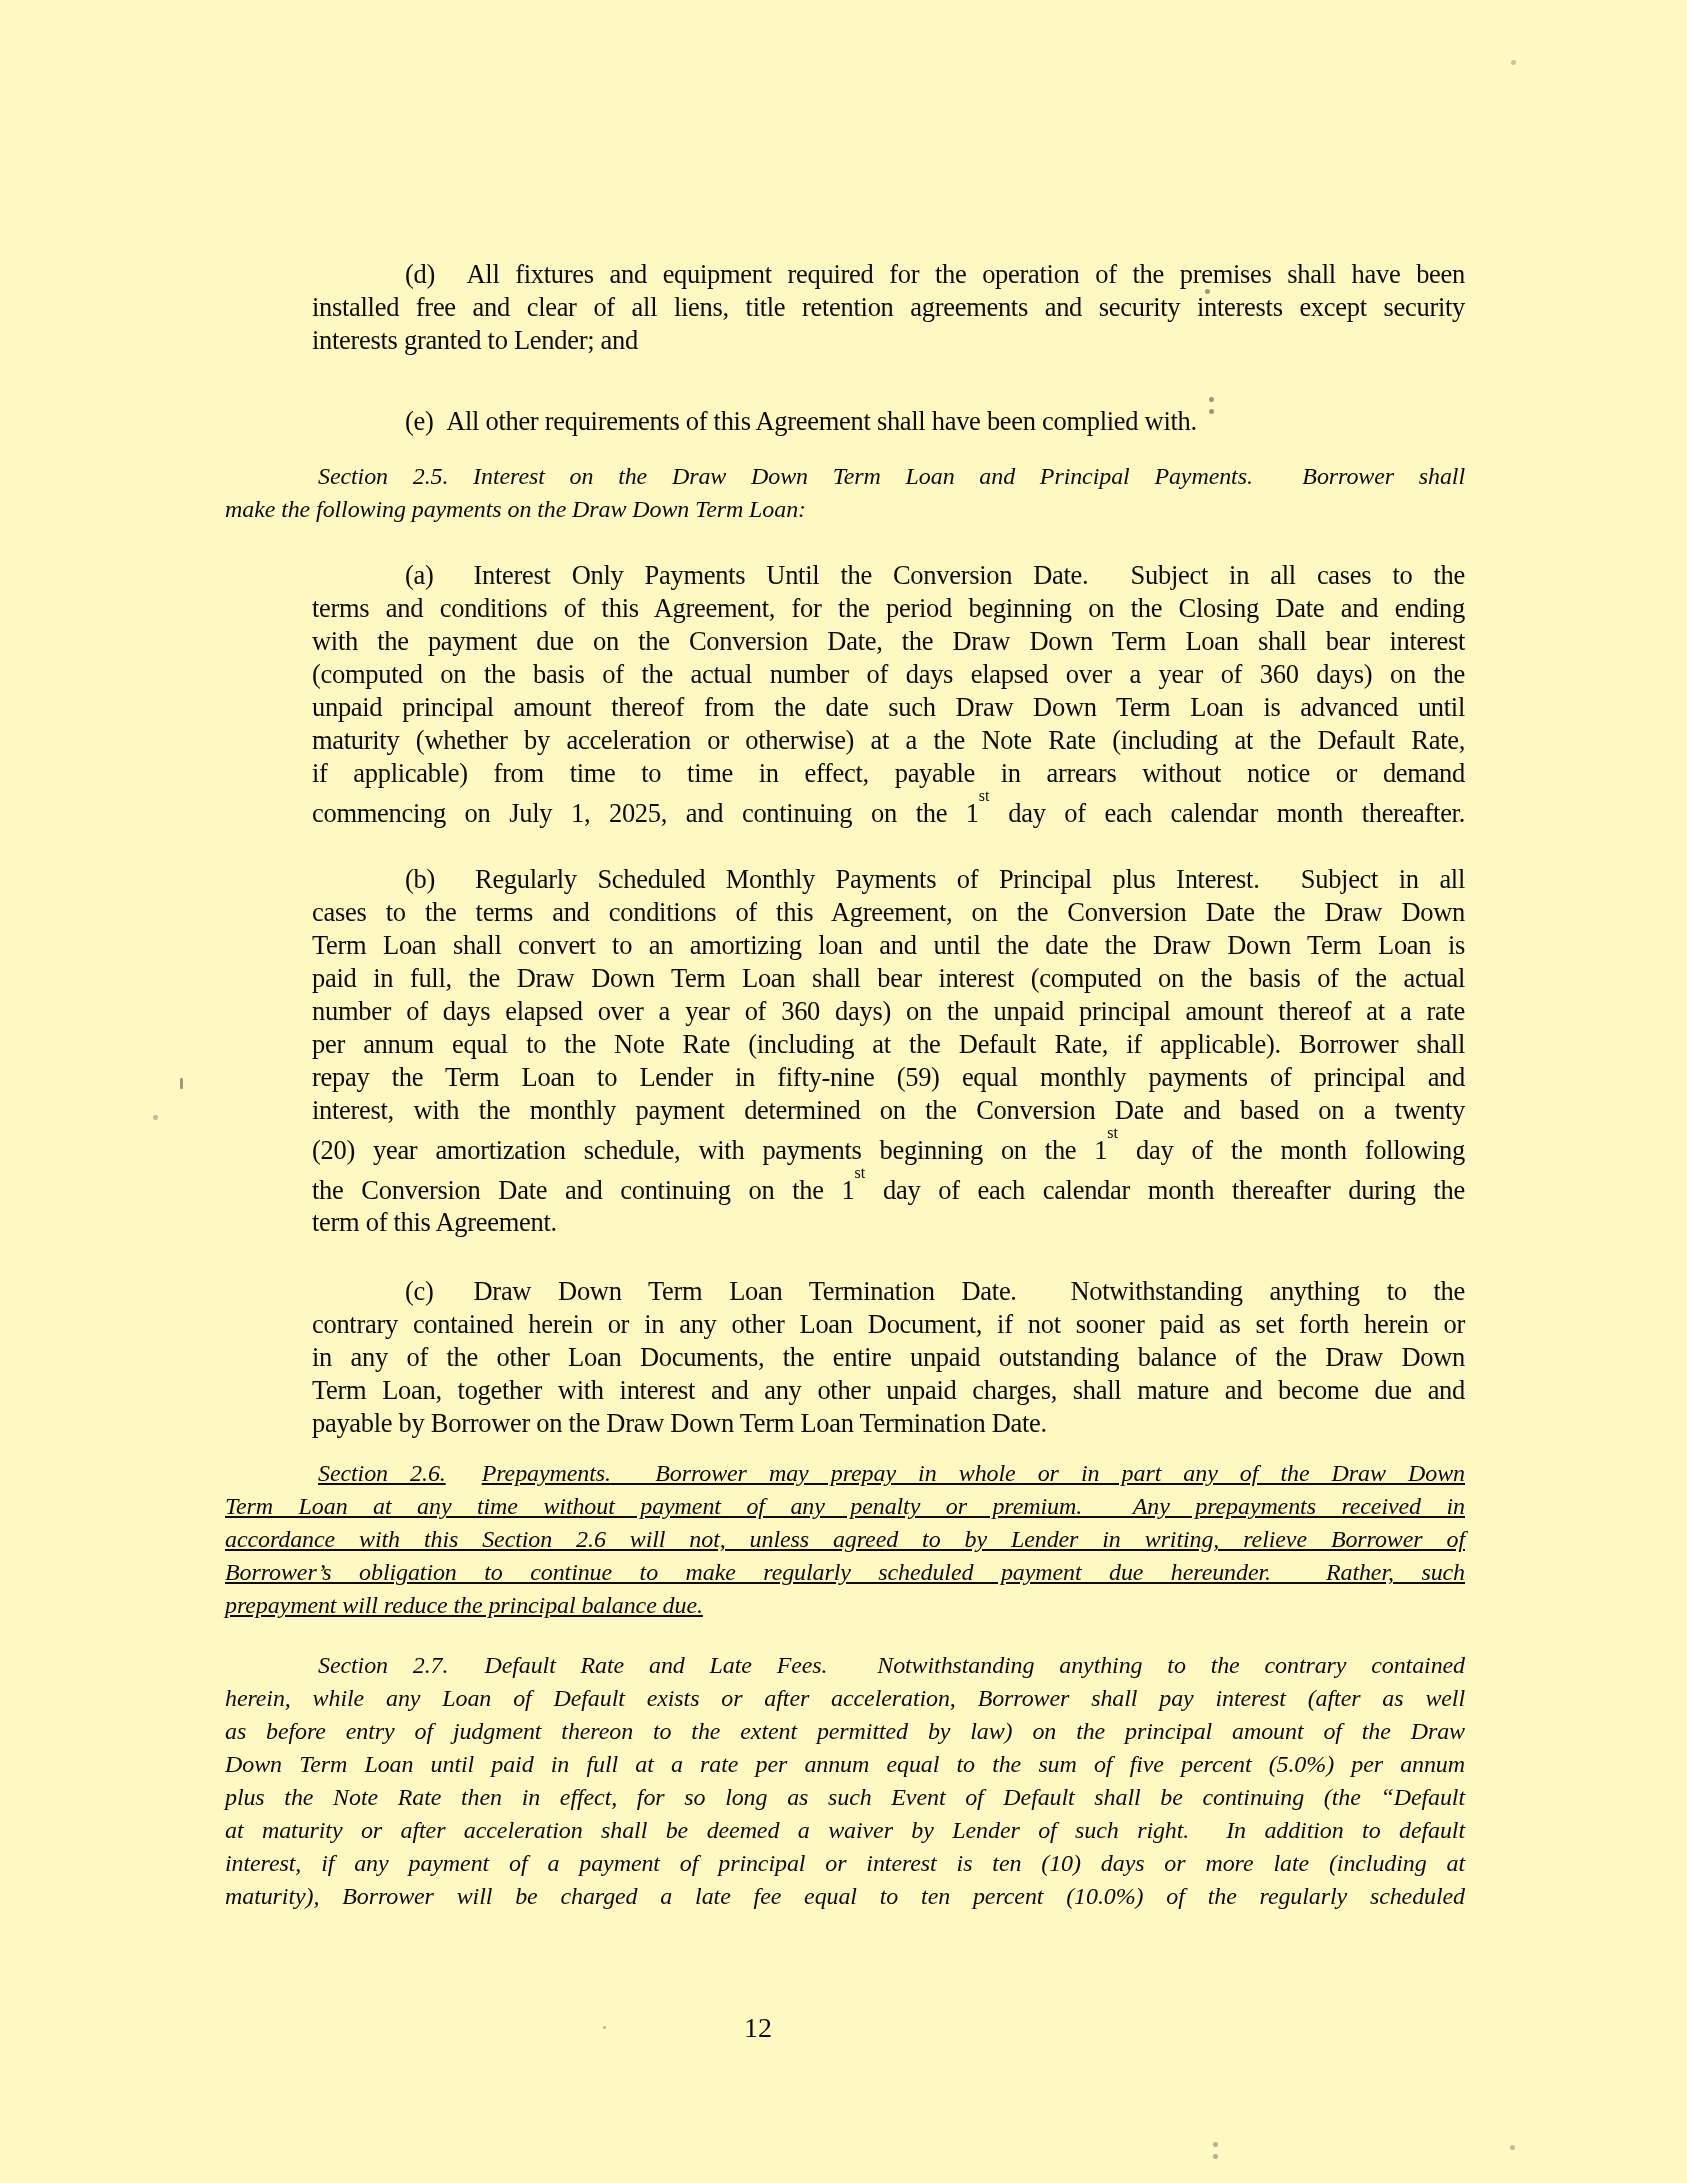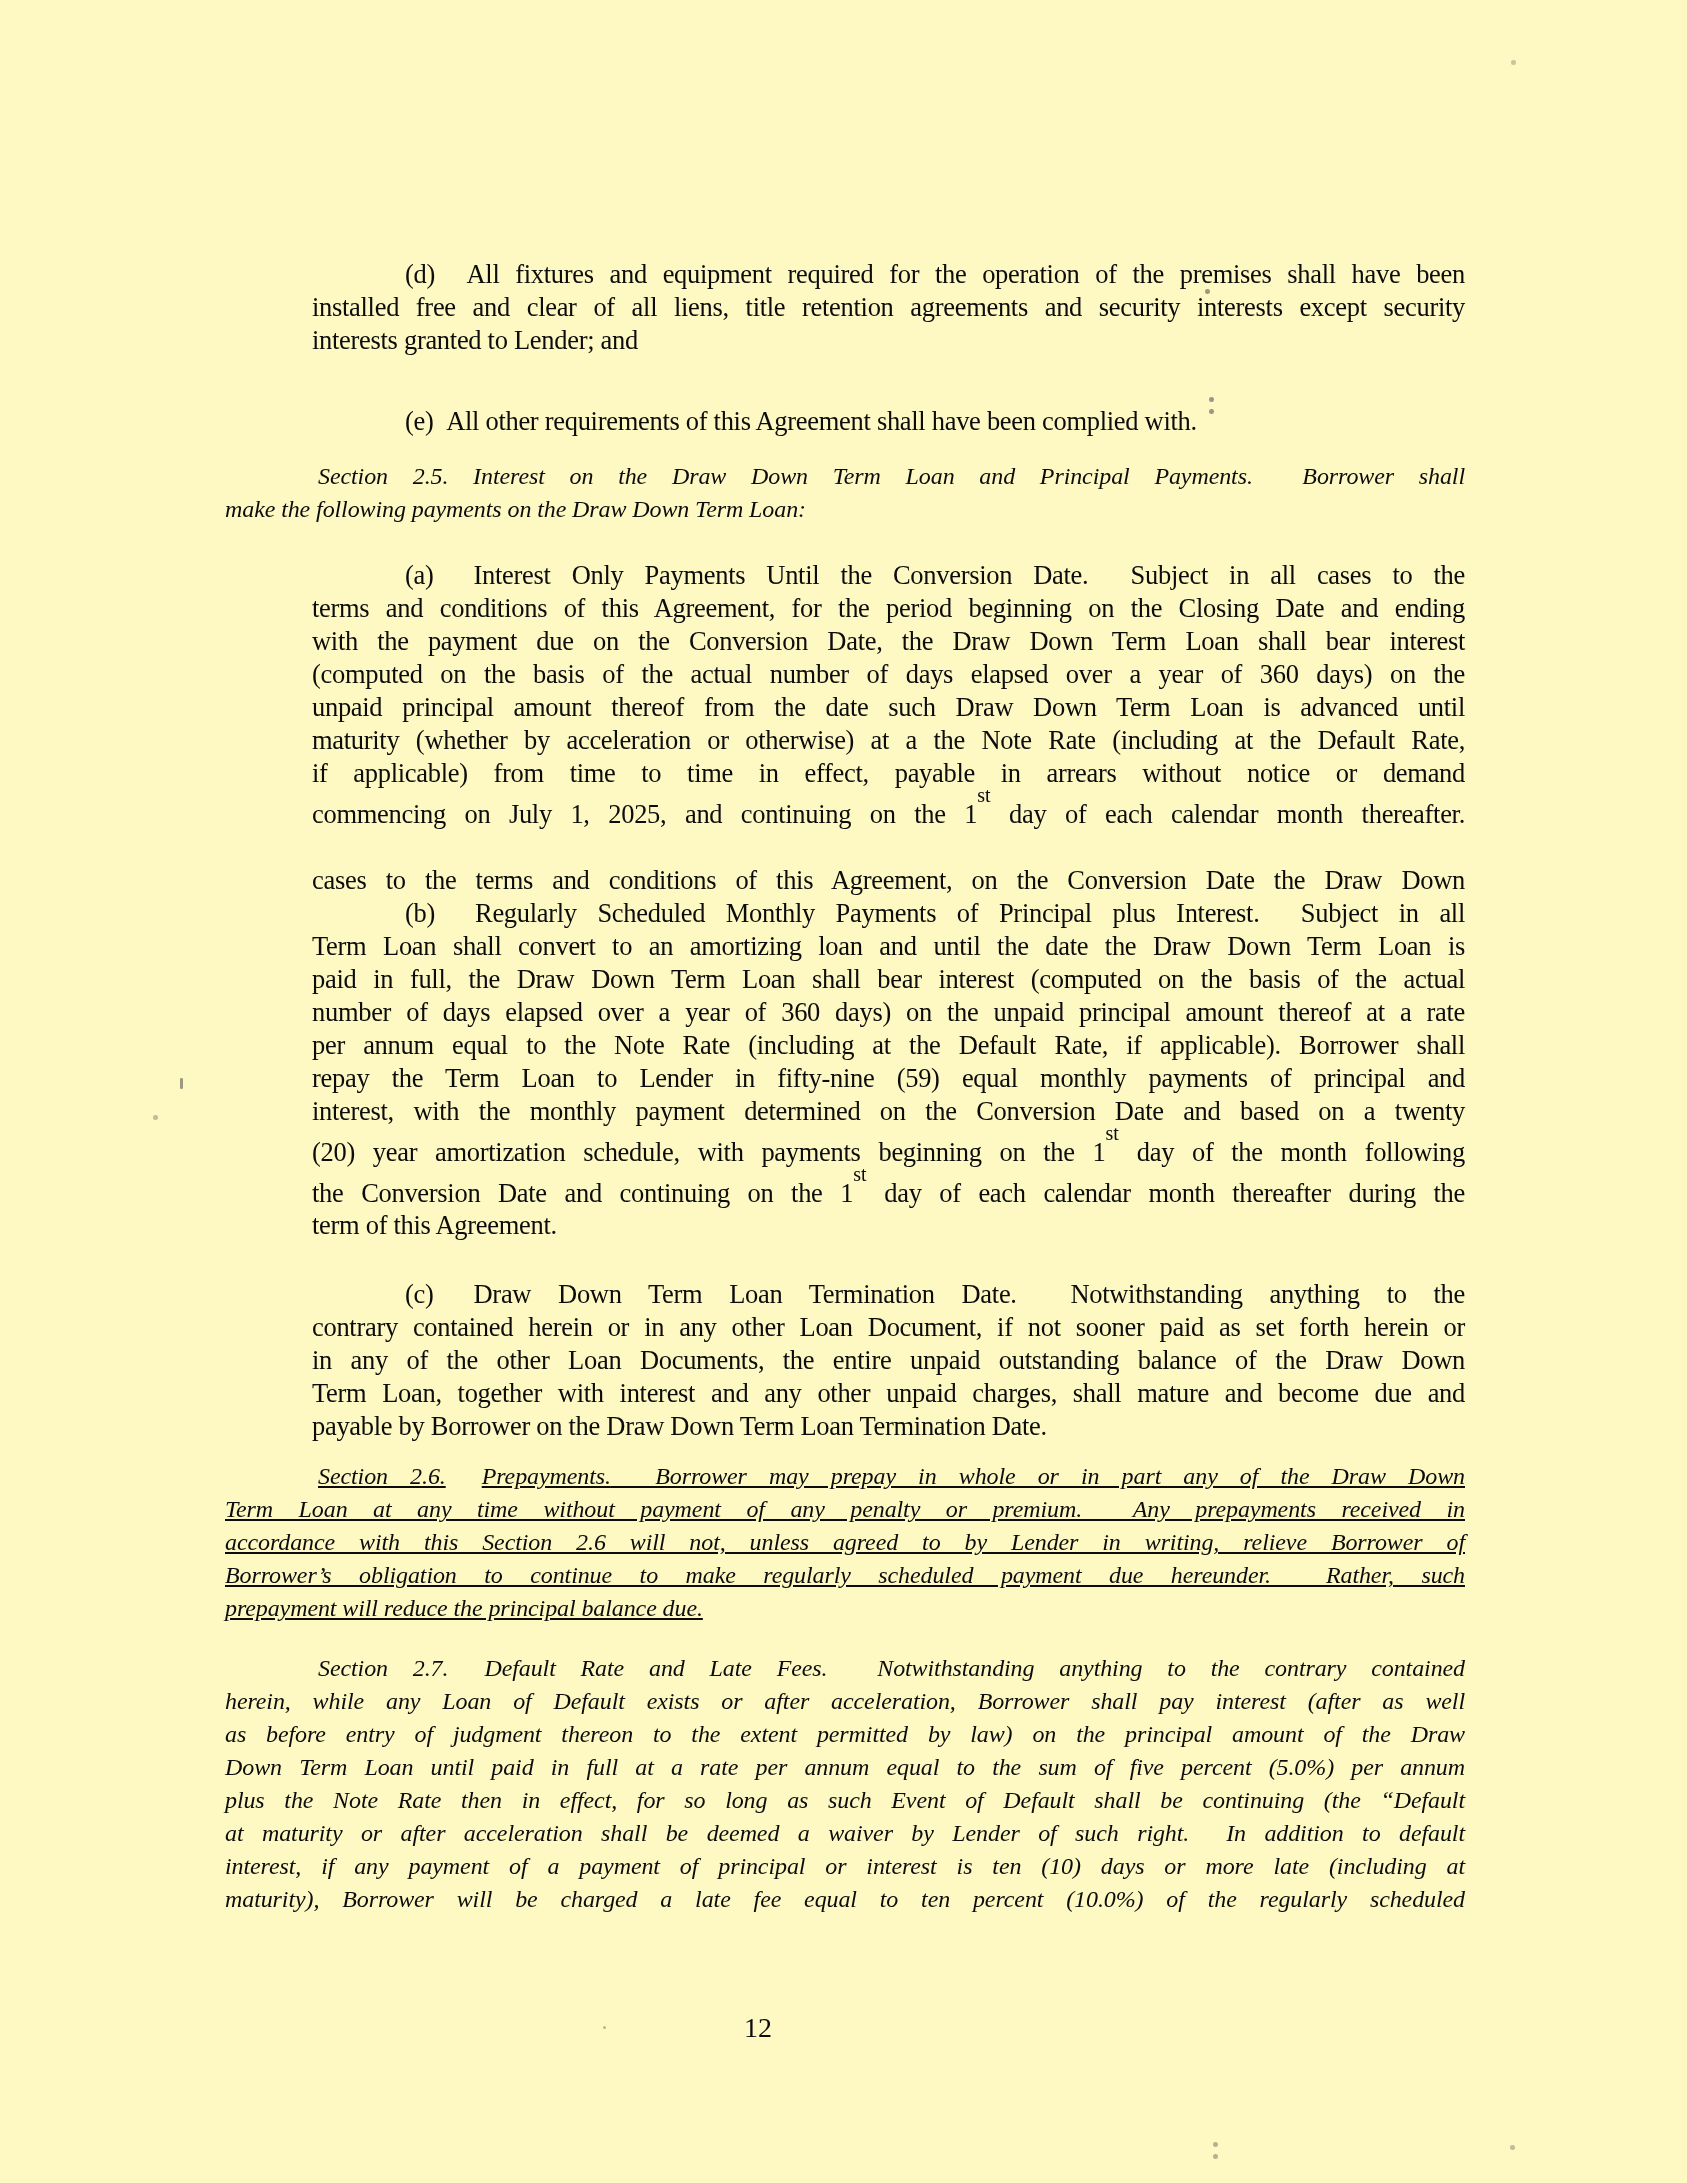--- a/index.html
+++ b/index.html
@@ -30,21 +30,21 @@
   .lp { margin-left:87px; width:1153px; }       
   .ln { text-align:justify; text-align-last:justify; }
   .ln.left { text-align-last:left; }
   .fi { text-indent:93px; }                      
   .u {
     text-decoration-thickness:2.6px;
     text-underline-offset:5.3px;
   }
   .tab { display:inline-block; width:40px; }
   .tab-s { display:inline-block; width:36px; }
-  .sup { font-size:20px; position:relative; top:-10.6px; letter-spacing:0; }
+  .sup { font-size:16px; position:relative; top:-10.6px; letter-spacing:0; }
   .mt-e  { margin-top:48px; }
   .mt-25 { margin-top:22px; }
   .mt-a  { margin-top:33px; }
   .mt-b  { margin-top:33px; }
   .mt-c  { margin-top:36px; }
   .mt-26 { margin-top:17px;text-decoration:underline; }
   .mt-27 { margin-top:26.5px; }
   .pageno {
     position:absolute;
     left:715px; top:2011px; width:86px;
@@ -89,22 +89,22 @@
       <div class="ln">terms and conditions of this Agreement, for the period beginning on the Closing Date and ending</div>
       <div class="ln">with the payment due on the Conversion Date, the Draw Down Term Loan shall bear interest</div>
       <div class="ln">(computed on the basis of the actual number of days elapsed over a year of 360 days) on the</div>
       <div class="ln">unpaid principal amount thereof from the date such Draw Down Term Loan is advanced until</div>
       <div class="ln">maturity (whether by acceleration or otherwise) at a the Note Rate (including at the Default Rate,</div>
       <div class="ln">if applicable) from time to time in effect, payable in arrears without notice or demand</div>
       <div class="ln"><span>commencing on July 1, 2025, and continuing on the 1</span><sup class="sup">st</sup><span> day of each calendar month thereafter.</span></div>
     </div>
 
     <div class="roman lp mt-b">
+      <div class="ln fi"><span>(b)</span><span class="tab"></span><span class="u">Regularly Scheduled Monthly Payments of Principal plus Interest.</span><span>&nbsp; Subject in all</span></div>
       <div class="ln">cases to the terms and conditions of this Agreement, on the Conversion Date the Draw Down</div>
-      <div class="ln fi"><span>(b)</span><span class="tab"></span><span class="u">Regularly Scheduled Monthly Payments of Principal plus Interest.</span><span>&nbsp; Subject in all</span></div>
       <div class="ln">Term Loan shall convert to an amortizing loan and until the date the Draw Down Term Loan is</div>
       <div class="ln">paid in full, the Draw Down Term Loan shall bear interest (computed on the basis of the actual</div>
       <div class="ln">number of days elapsed over a year of 360 days) on the unpaid principal amount thereof at a rate</div>
       <div class="ln">per annum equal to the Note Rate (including at the Default Rate, if applicable). Borrower shall</div>
       <div class="ln">repay the Term Loan to Lender in fifty-nine (59) equal monthly payments of principal and</div>
       <div class="ln">interest, with the monthly payment determined on the Conversion Date and based on a twenty</div>
       <div class="ln"><span>(20) year amortization schedule, with payments beginning on the 1</span><sup class="sup">st</sup><span> day of the month following</span></div>
       <div class="ln"><span>the Conversion Date and continuing on the 1</span><sup class="sup">st</sup><span> day of each calendar month thereafter during the</span></div>
       <div class="ln left">term of this Agreement.</div>
     </div>

